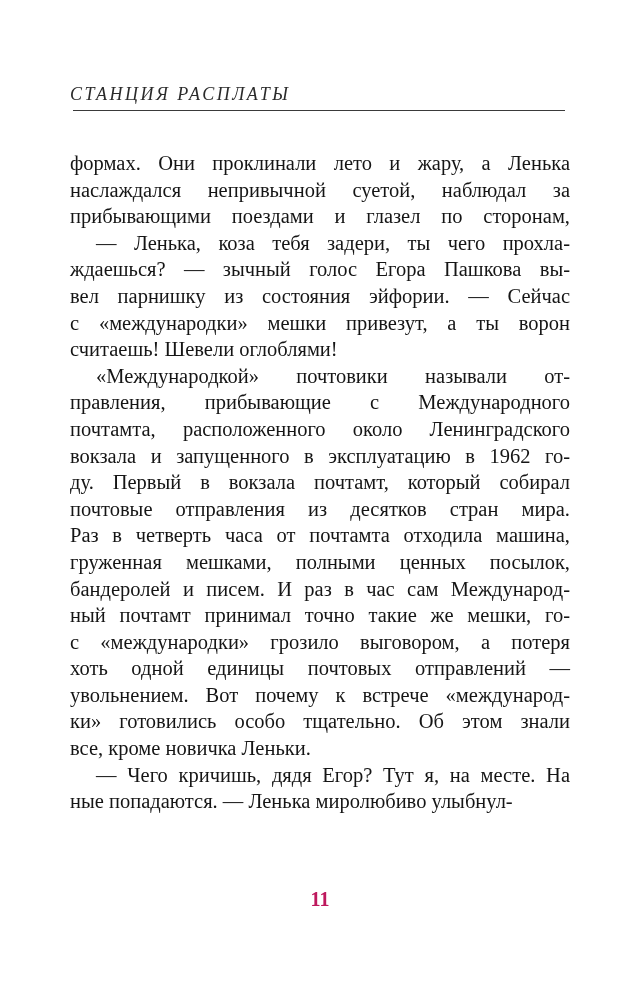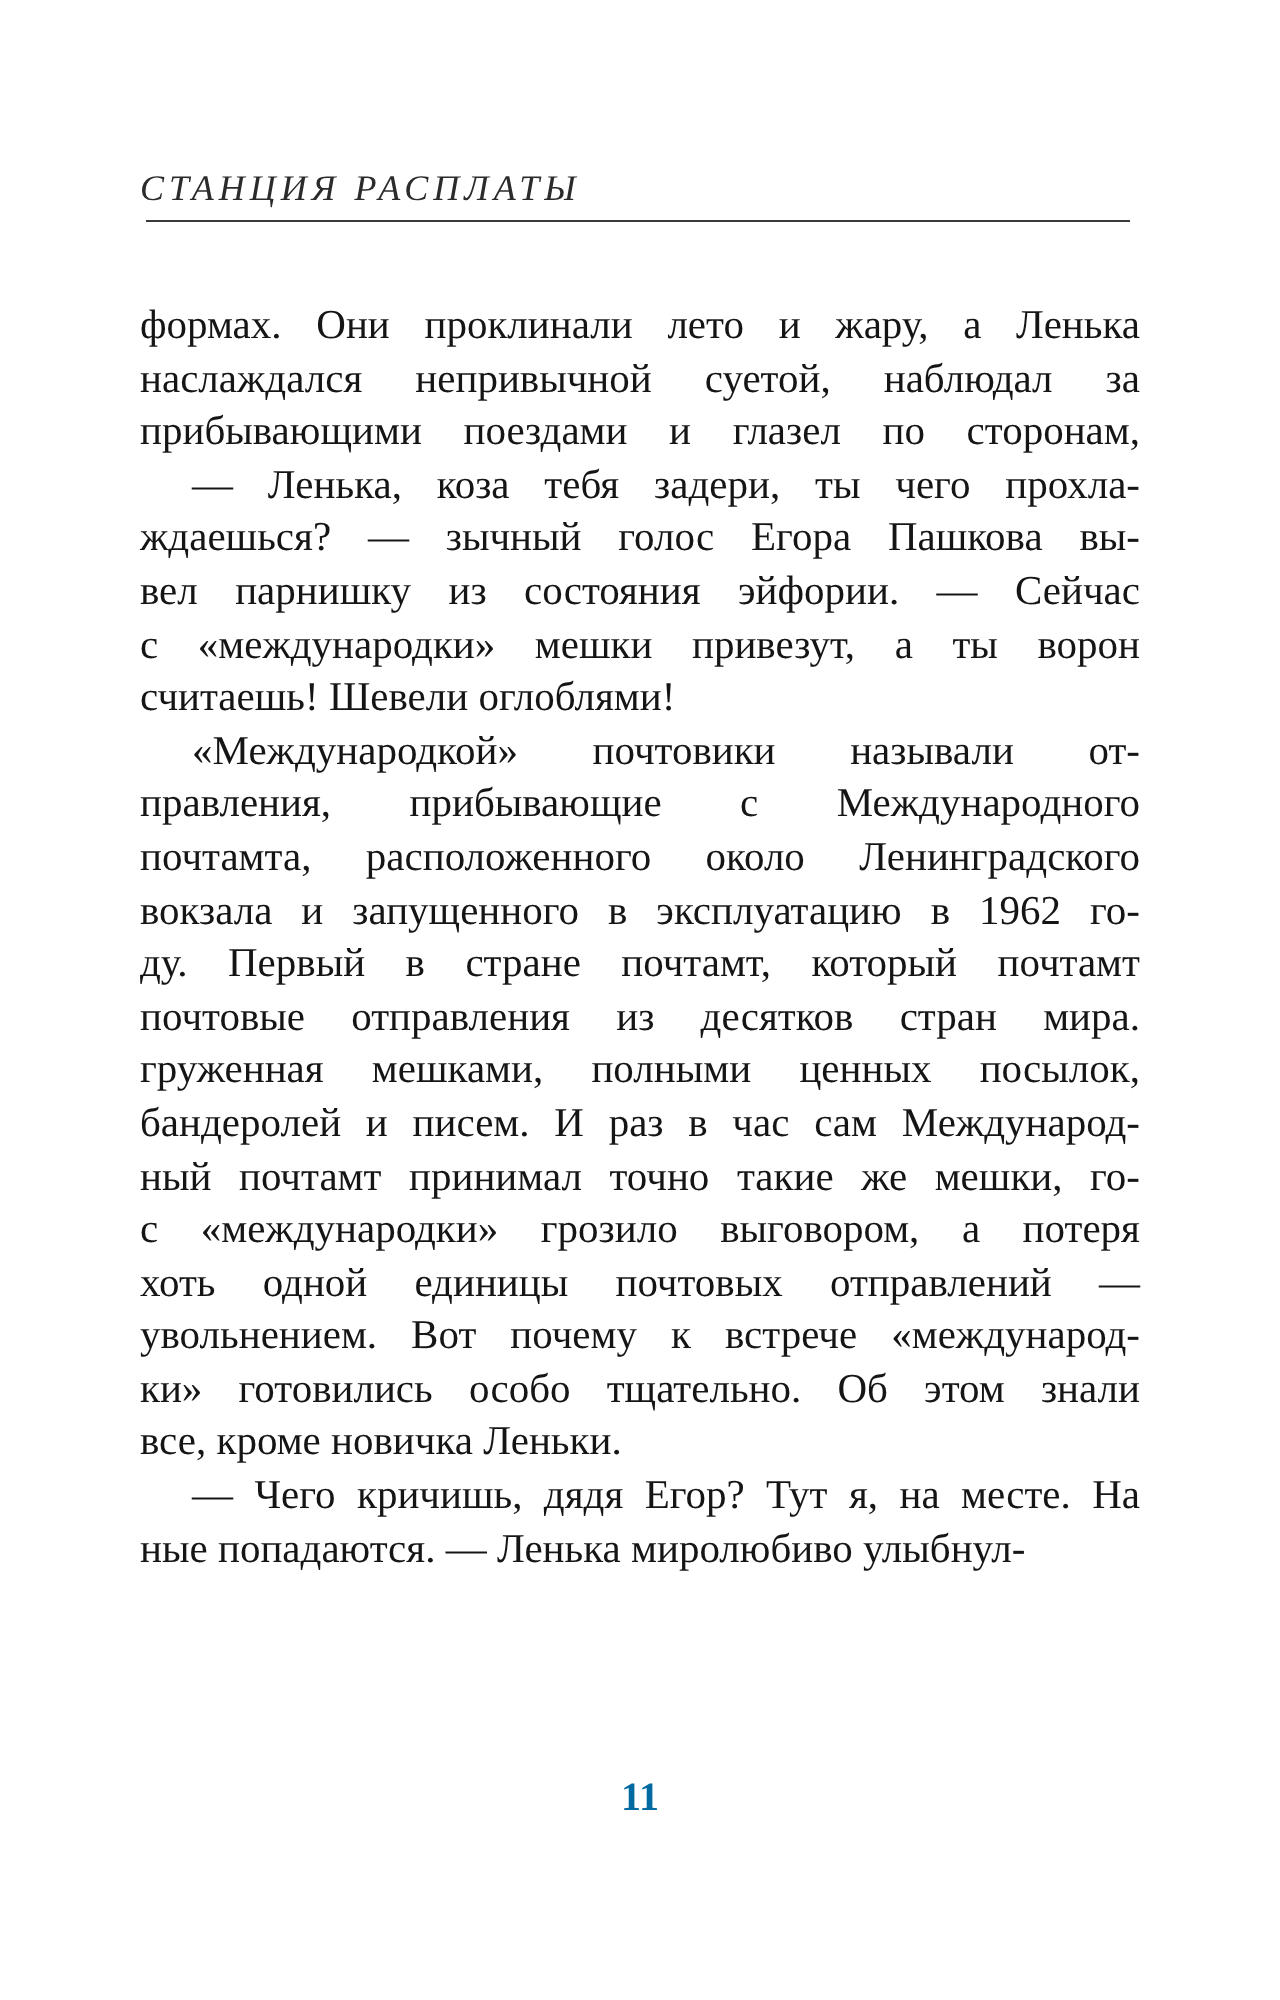--- a/index.html
+++ b/index.html
@@ -60,21 +60,21 @@
     text-indent: 26px;
   }
   .page-number {
     position: absolute;
     top: 888px;
     left: 0;
     width: 640px;
     text-align: center;
     font-weight: bold;
     font-size: 20px;
-    color: #0369a1;
+    color: #be185d;
   }
 </style>
 </head>
 <body>
 
 <div class="page">
 
   <div class="running-head">СТАНЦИЯ РАСПЛАТЫ</div>
 
   <hr class="header-rule">
@@ -90,22 +90,23 @@
         <div class="line">ждаешься? — зычный голос Егора Пашкова вы-</div>
         <div class="line">вел парнишку из состояния эйфории. — Сейчас</div>
         <div class="line">с «международки» мешки привезут, а ты ворон</div>
         <div class="line last">считаешь! Шевели оглоблями!</div>
       </div>
       <div class="para">
         <div class="line indent">«Международкой» почтовики называли от-</div>
         <div class="line">правления, прибывающие с Международного</div>
         <div class="line">почтамта, расположенного около Ленинградского</div>
         <div class="line">вокзала и запущенного в эксплуатацию в 1962 го-</div>
-        <div class="line">ду. Первый в стране почтамт, который почтамт</div>
+        <div class="line">ду. Первый в вокзала почтамт, который собирал</div>
         <div class="line">почтовые отправления из десятков стран мира.</div>
+        <div class="line">Раз в четверть часа от почтамта отходила машина,</div>
         <div class="line">груженная мешками, полными ценных посылок,</div>
         <div class="line">бандеролей и писем. И раз в час сам Международ-</div>
         <div class="line">ный почтамт принимал точно такие же мешки, го-</div>
         <div class="line">с «международки» грозило выговором, а потеря</div>
         <div class="line">хоть одной единицы почтовых отправлений —</div>
         <div class="line">увольнением. Вот почему к встрече «международ-</div>
         <div class="line">ки» готовились особо тщательно. Об этом знали</div>
         <div class="line last">все, кроме новичка Леньки.</div>
       </div>
       <div class="para">

